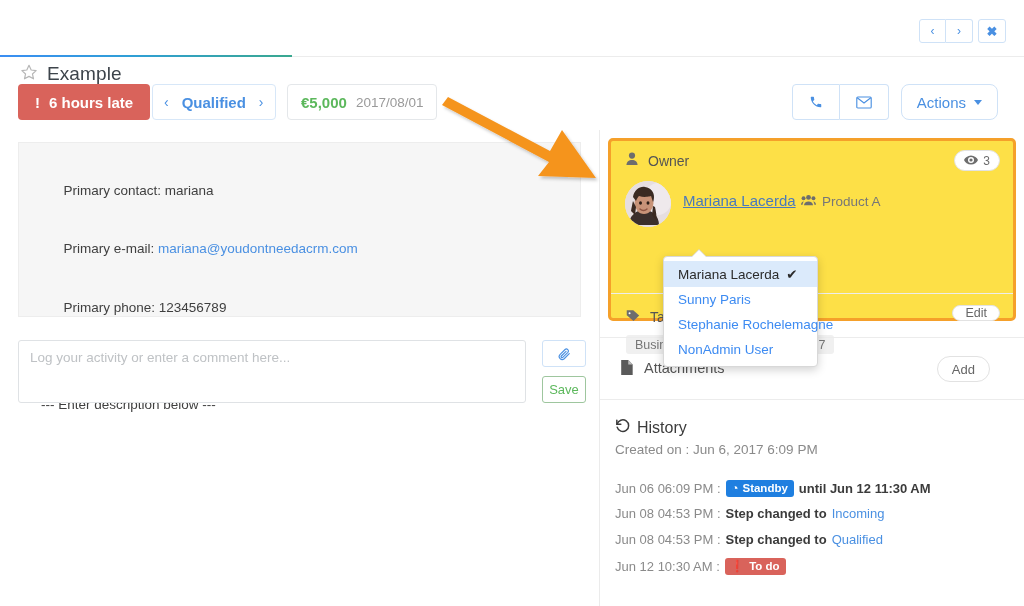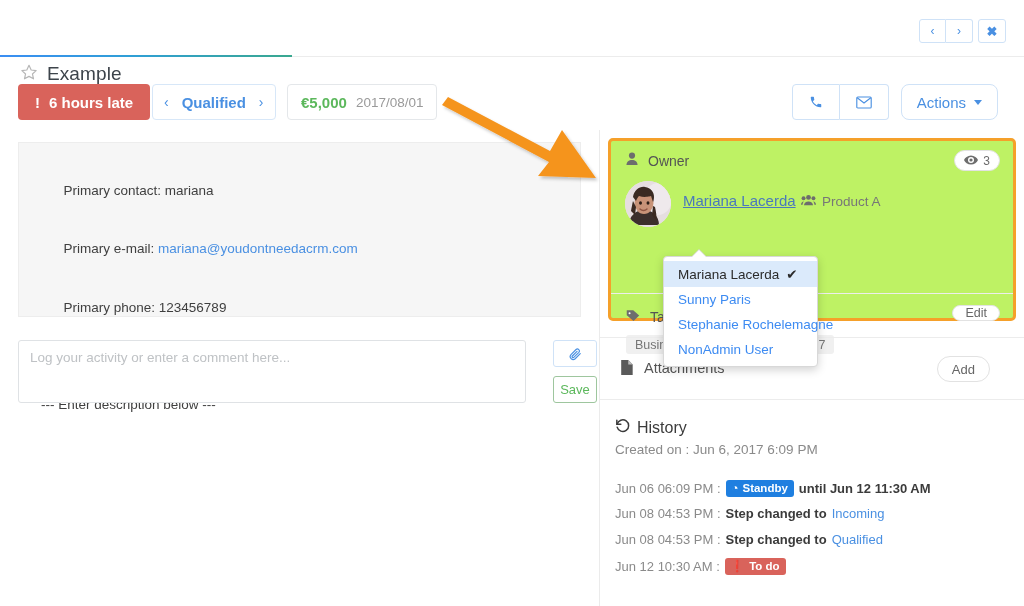--- a/index.html
+++ b/index.html
@@ -90,21 +90,21 @@
   #left-col { position:absolute; left:0; top:130px; width:599px; height:476px; }
 
   #contact-card {
     position:absolute; left:18px; top:12px; width:563px; height:175px;
     background:#f6f6f6; border:1px solid #ededed;
     padding:18px 22px; font-size:13.5px; line-height:19.5px; color:#3f3f3f;
   }
   #contact-card .line { white-space:pre; }
   #contact-card a { color:#4a90e2; text-decoration:none; }
 
-  #comment-row { position:absolute; left:18px; top:210px; display:flex; gap:27px; }
+  #comment-row { position:absolute; left:18px; top:210px; display:flex; gap:16px; }
   #comment-input {
     width:508px; height:63px; border:1px solid #dfe2e5; border-radius:3px;
     padding:9px 11px; font-size:13.5px; color:#b9bcbf;
     font-family:"Liberation Sans","DejaVu Sans",sans-serif;
     resize:none; outline:none; background:#fff;
   }
   #comment-input::placeholder { color:#bfc2c5; }
   #comment-side { display:flex; flex-direction:column; gap:9px; }
   #attach-btn {
     width:44px; height:27px; border:1px solid #cfe2f7; border-radius:3px; background:#fff;
@@ -116,21 +116,21 @@
     cursor:pointer;
   }
 
   #col-divider { position:absolute; left:599px; top:130px; width:1px; height:476px; background:#ebebeb; }
 
   
   #right-col { position:absolute; left:600px; top:130px; width:424px; height:476px; }
 
   #owner-panel {
     position:absolute; left:8px; top:8px; width:408px; height:183px;
-    border:3px solid #f5a02a; border-radius:5px; background:#bef264;
+    border:3px solid #f5a02a; border-radius:5px; background:#fde047;
   }
   #owner-head {
     position:absolute; left:0; top:0; width:100%; height:40px;
     display:flex; align-items:center; padding:0 15px;
   }
   #owner-label { font-size:14px; color:#555; margin-left:10px; }
   #views-pill {
     position:absolute; right:13px; top:9px; height:21px;
     border:1px solid #e2e2e2; border-radius:11px; background:#fff;
     display:flex; align-items:center; gap:5px; padding:0 9px;

